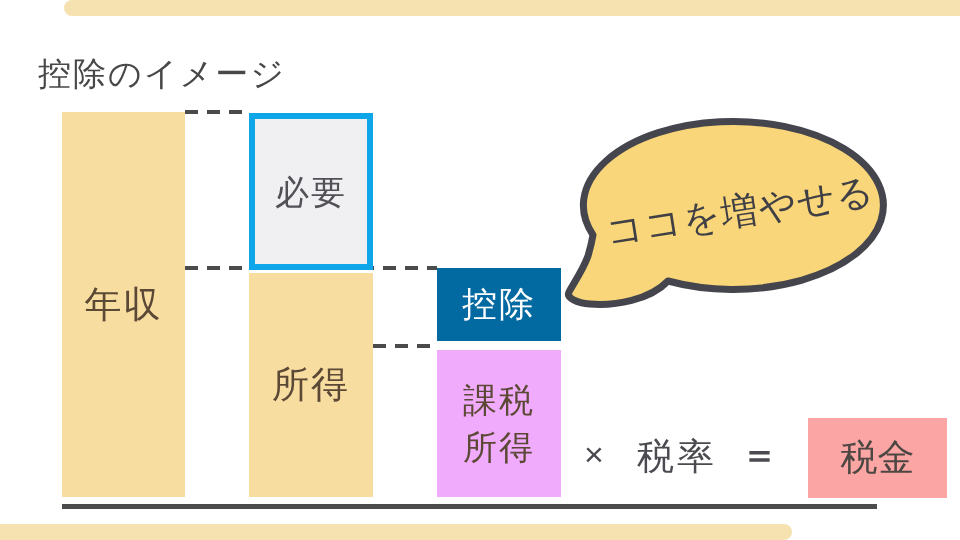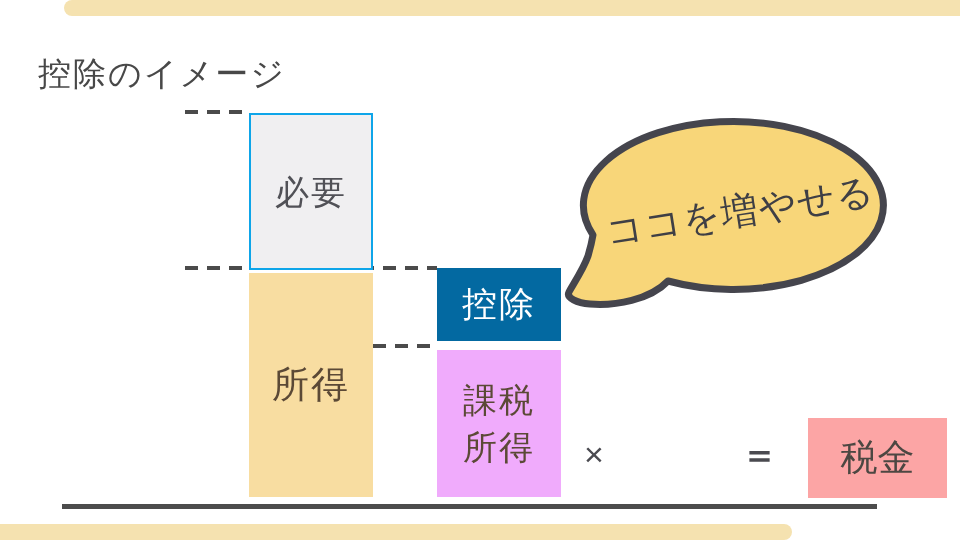--- a/index.html
+++ b/index.html
@@ -27,21 +27,21 @@
     position:absolute; display:flex; flex-direction:column;
     align-items:center; justify-content:center; text-align:center;
     z-index:2;
   }
   .bar-yellow { background:#f8dda1; }
   .label-brown { color:#5b4936; font-size:37px; font-weight:500; letter-spacing:2px; }
   .two-line { line-height:47px; }
 
   #box-nenshu   { left:62px;  top:112px; width:123px; height:385px; }
   #box-keihi    { left:249px; top:113px; width:124px; height:157px;
-                  background:#f0eff1; border:2px solid #0ea5e9; box-sizing:border-box; }
+                  background:#f0eff1; border:6px solid #0ea5e9; box-sizing:border-box; }
   #box-keihi .lbl { color:#515157; font-size:34px; font-weight:500; line-height:46px; letter-spacing:2px; }
   #box-shotoku  { left:249px; top:273px; width:124px; height:224px; }
   #box-kojo     { left:437px; top:268px; width:124px; height:73px; background:#0369a1; }
   #box-kojo .lbl { color:#ffffff; font-size:35px; font-weight:500; letter-spacing:2px; }
   #box-kazei    { left:437px; top:350px; width:124px; height:147px; background:#f0abfc; }
   #box-kazei .lbl { font-size:34px; }
 
   
   .dash {
     position:absolute; height:4px; z-index:1;
@@ -77,20 +77,23 @@
 
   <div id="strip-top" class="strip"></div>
   <div id="strip-bottom" class="strip"></div>
 
   <div id="title" class="abs">控除のイメージ</div>
 
   <div id="dash-top" class="dash"></div>
   <div id="dash-mid" class="dash"></div>
   <div id="dash-low" class="dash"></div>
 
+  <div id="box-nenshu" class="dbox bar-yellow">
+    <span class="lbl label-brown">年収</span>
+  </div>
 
   <div id="box-keihi" class="dbox">
     <span class="lbl two-line">必要</span>
   </div>
 
   <div id="box-shotoku" class="dbox bar-yellow">
     <span class="lbl label-brown">所得</span>
   </div>
 
   <div id="box-kojo" class="dbox">
@@ -106,20 +109,21 @@
     <path d="M 40 127
              A 150 84 0 1 1 115 173
              C 97 192 62 198 37 196
              C 24 195 13 190 16 184
              C 19 178 30 162 35 148
              C 38 138 39 133 40 127 Z" fill="#f8d679" stroke="#45454d" stroke-width="7" stroke-linejoin="round"></path>
   </svg>
   <div id="bubble-text" class="abs">ココを増やせる</div>
 
   <span id="f-times" class="abs formula">×</span>
+  <span id="f-rate" class="abs formula">税率</span>
   <span id="f-equals" class="abs formula">＝</span>
 
   <div id="box-zeikin" class="dbox">
     <span class="lbl">税金</span>
   </div>
 
   <div id="baseline" class="abs"></div>
 
 </div>
 

